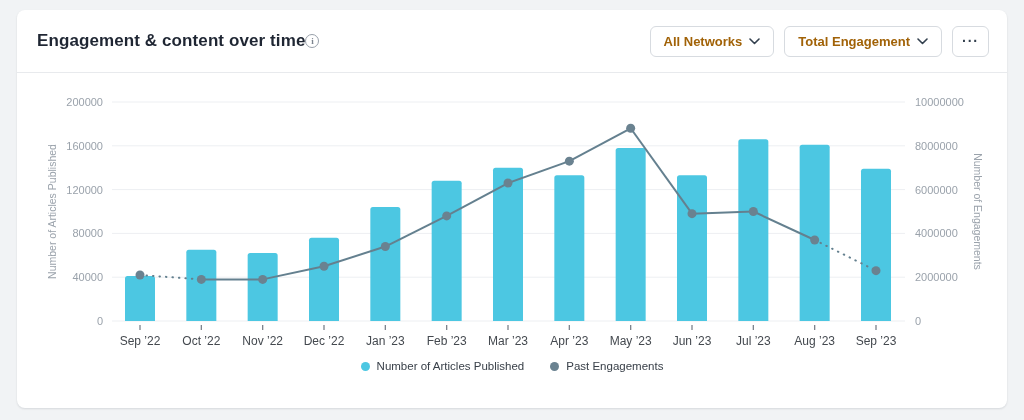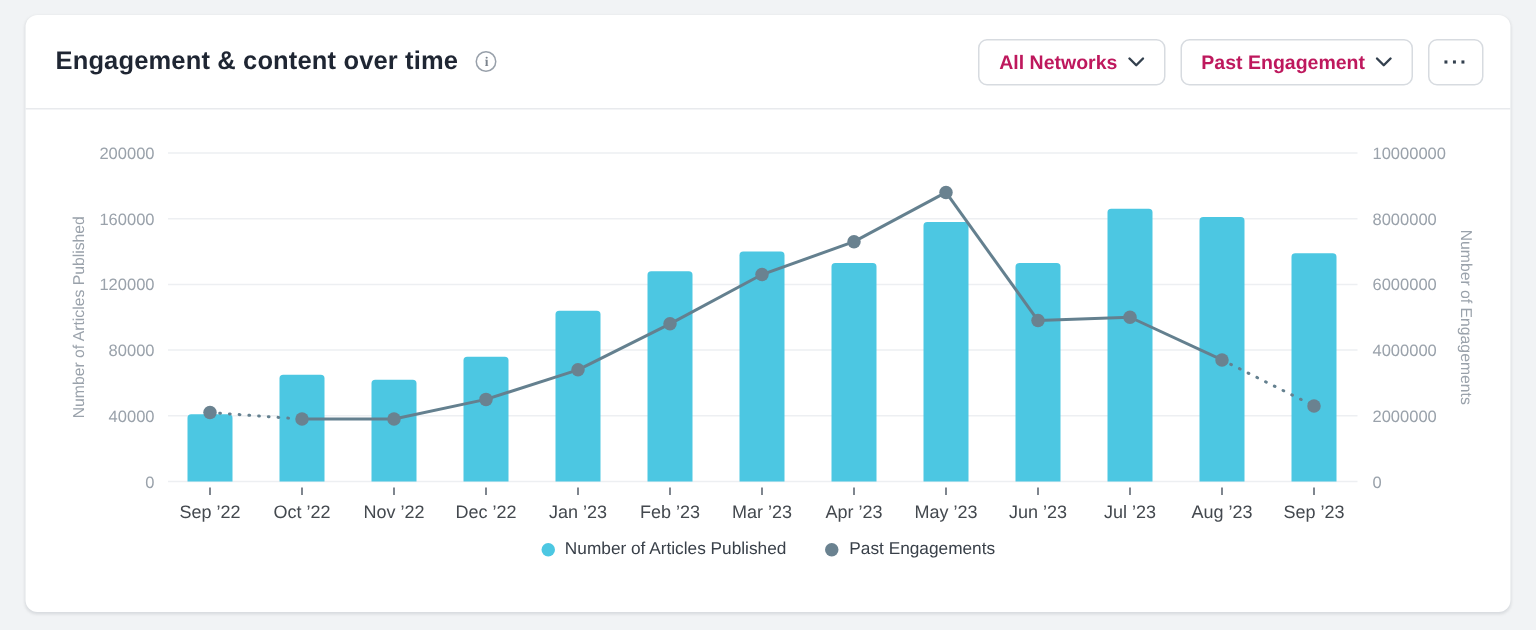--- a/index.html
+++ b/index.html
@@ -8,32 +8,32 @@
   .page { position:relative; width:1024px; height:420px; background:#f1f3f5; }
   .card {
     position:absolute; left:17px; top:10px; width:990px; height:398px;
     background:#ffffff; border-radius:8px;
     box-shadow:0 1px 2px rgba(16,24,40,.07), 0 1px 3px rgba(16,24,40,.05);
   }
   .card-header {
     height:63px; display:flex; align-items:center; justify-content:space-between;
     padding:0 18px 0 20px; border-bottom:1px solid #e8eaed;
   }
-  .title-wrap { display:flex; align-items:center; gap:12px; }
+  .title-wrap { display:flex; align-items:center; gap:0; }
   .title-wrap h2 { font-size:17px; font-weight:700; color:#1f2633; letter-spacing:.1px; }
   .info {
     width:14px; height:14px; border:1px solid #98a0aa; border-radius:50%;
     color:#7c848e; font-size:9px; line-height:12px; text-align:center;
     font-weight:700; font-family:"Liberation Serif", serif; display:inline-block;
   }
   .controls { display:flex; align-items:center; gap:10px; }
   .ctl-btn {
     display:flex; align-items:center; gap:7px; height:31px; padding:0 13px;
     background:#fff; border:1px solid #d7dbe0; border-radius:6px;
-    font-family:inherit; font-size:13px; font-weight:600; color:#be185d;
+    font-family:inherit; font-size:13px; font-weight:600; color:#a16207;
     cursor:pointer; white-space:nowrap;
   }
   .ctl-btn svg { display:block; }
   .more-btn {
     height:31px; width:37px; padding:0; display:flex; align-items:center; justify-content:center;
     background:#fff; border:1px solid #d7dbe0; border-radius:6px;
     font-family:inherit; font-size:14px; font-weight:700; color:#33404e; cursor:pointer;
     letter-spacing:1px;
   }
   .chart-area { padding:0; }
@@ -56,21 +56,21 @@
         <span class="info">i</span>
       </div>
       <div class="controls">
         <button class="ctl-btn">
           <span>All Networks</span>
           <svg width="11" height="7" viewBox="0 0 11 7">
               <polyline points="1,1 5.5,5.5 10,1" fill="none" stroke="#33404e" stroke-width="1.6" stroke-linecap="round" stroke-linejoin="round"></polyline>
             </svg>
         </button>
         <button class="ctl-btn">
-          <span>Past Engagement</span>
+          <span>Total Engagement</span>
           <svg width="11" height="7" viewBox="0 0 11 7">
               <polyline points="1,1 5.5,5.5 10,1" fill="none" stroke="#33404e" stroke-width="1.6" stroke-linecap="round" stroke-linejoin="round"></polyline>
             </svg>
         </button>
         <button class="more-btn">
           <span>···</span>
         </button>
       </div>
     </div>
 

